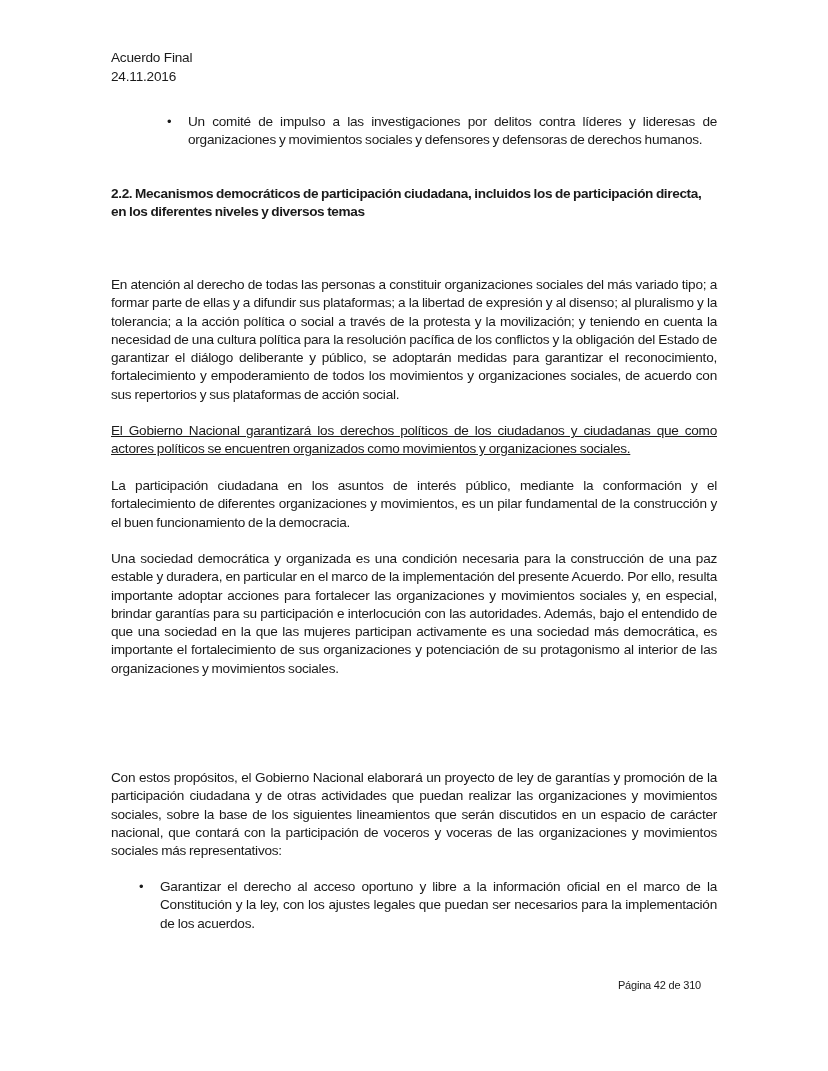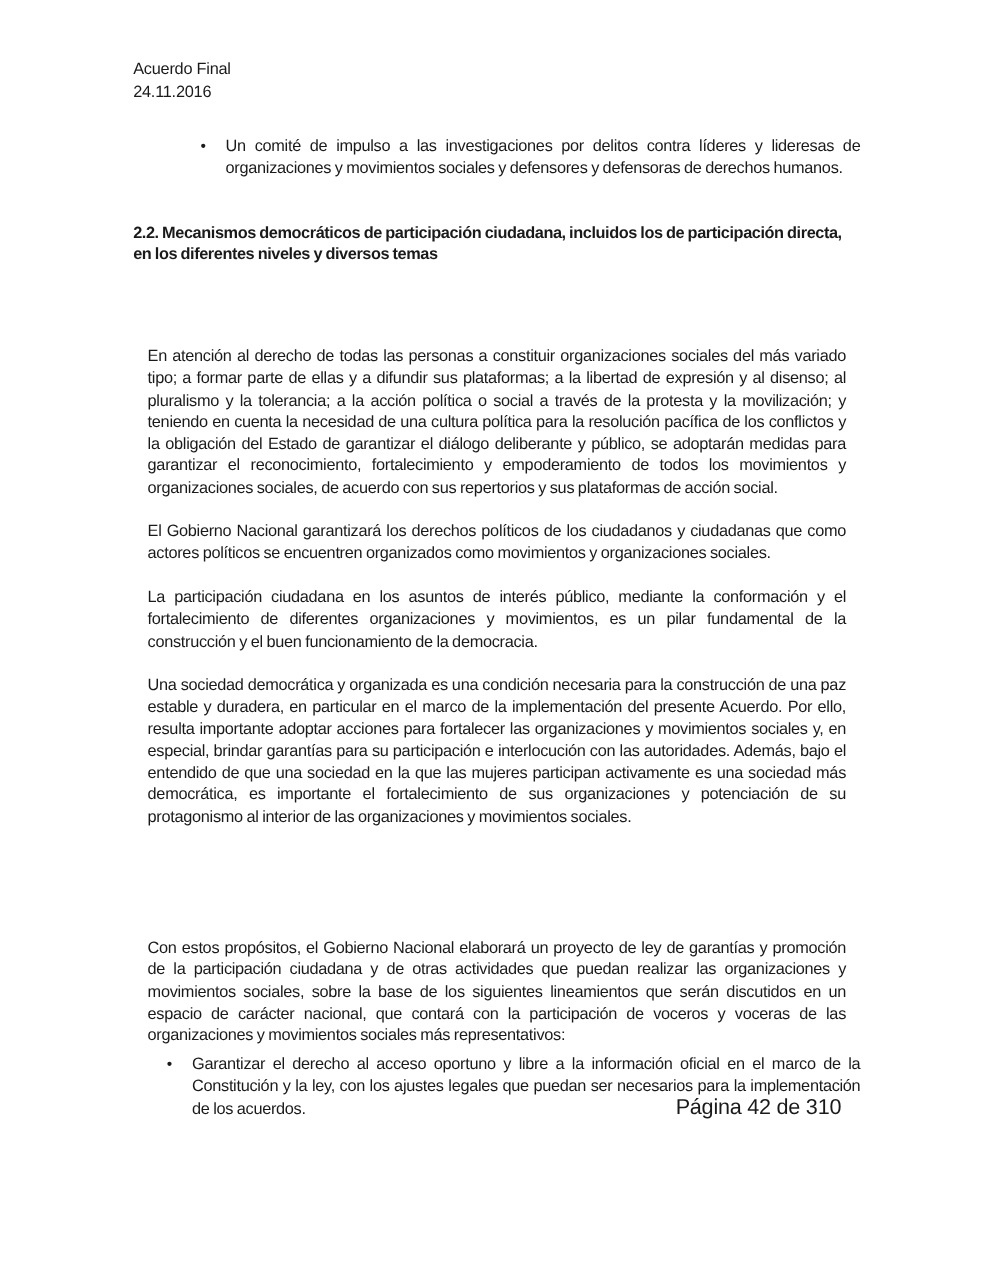--- a/index.html
+++ b/index.html
@@ -2,26 +2,26 @@
 <html><head>
 <meta charset="utf-8">
 <style>
   html, body { margin: 0; padding: 0; background: #ffffff; }
   body { width: 828px; height: 1071px; position: relative; overflow: hidden;
          font-family: "Liberation Sans", sans-serif; color: #1a1a1a; }
   .page { position: absolute; left: 0; top: 0; width: 812px; height: 1071px; background: #fff; }
   .header { position: absolute; left: 111px; top: 49px; font-size: 13.6px; line-height: 18.5px; letter-spacing: -0.2px; }
   .block { position: absolute; left: 111px; width: 606px; font-size: 13.6px; line-height: 18.3px;
            text-align: justify; letter-spacing: -0.25px; word-spacing: -0.5px; }
-  .block p { margin: 12px; }
+  .block p { margin: 0; }
   .heading { font-weight: bold; text-align: left; letter-spacing: -0.35px; word-spacing: -0.6px; }
   .bullet { position: absolute; font-size: 13.6px; line-height: 18.3px; }
   .bullet .dot { position: absolute; left: -21px; top: 0; font-size: 13px; }
   .bullet .txt { text-align: justify; letter-spacing: -0.25px; word-spacing: -0.5px; }
-  .footer { position: absolute; right: 111px; top: 913px; font-size: 18px; line-height: 18px; letter-spacing: -0.2px; padding-left: 32px; }
+  .footer { position: absolute; right: 111px; top: 976px; font-size: 11px; line-height: 18px; letter-spacing: -0.2px; padding-left: 32px; }
 </style>
 </head>
 <body>
 
 <div class="page">
 
   <div class="header">
     <div>Acuerdo Final</div>
     <div>24.11.2016</div>
   </div>
@@ -31,21 +31,21 @@
     <div class="txt">Un comité de impulso a las investigaciones por delitos contra líderes y lideresas de organizaciones y movimientos sociales y defensores y defensoras de derechos humanos.</div>
   </div>
 
   <div class="block heading" style="top:185px;">2.2. Mecanismos democráticos de participación ciudadana, incluidos los de participación directa, en los diferentes niveles y diversos temas</div>
 
 
   <div class="block" style="top:276px;">
     <p>En atención al derecho de todas las personas a constituir organizaciones sociales del más variado tipo; a formar parte de ellas y a difundir sus plataformas; a la libertad de expresión y al disenso; al pluralismo y la tolerancia; a la acción política o social a través de la protesta y la movilización; y teniendo en cuenta la necesidad de una cultura política para la resolución pacífica de los conflictos y la obligación del Estado de garantizar el diálogo deliberante y público, se adoptarán medidas para garantizar el reconocimiento, fortalecimiento y empoderamiento de todos los movimientos y organizaciones sociales, de acuerdo con sus repertorios y sus plataformas de acción social.</p>
   </div>
 
-  <div class="block" style="top:422px;">
+  <div class="block" style="top:422px;text-decoration:underline;">
     <p>El Gobierno Nacional garantizará los derechos políticos de los ciudadanos y ciudadanas que como actores políticos se encuentren organizados como movimientos y organizaciones sociales.</p>
   </div>
 
   <div class="block" style="top:477px;">
     <p>La participación ciudadana en los asuntos de interés público, mediante la conformación y el fortalecimiento de diferentes organizaciones y movimientos, es un pilar fundamental de la construcción y el buen funcionamiento de la democracia.</p>
   </div>
 
   <div class="block" style="top:550px;">
     <p>Una sociedad democrática y organizada es una condición necesaria para la construcción de una paz estable y duradera, en particular en el marco de la implementación del presente Acuerdo. Por ello, resulta importante adoptar acciones para fortalecer las organizaciones y movimientos sociales y, en especial, brindar garantías para su participación e interlocución con las autoridades. Además, bajo el entendido de que una sociedad en la que las mujeres participan activamente es una sociedad más democrática, es importante el fortalecimiento de sus organizaciones y potenciación de su protagonismo al interior de las organizaciones y movimientos sociales.</p>
   </div>

